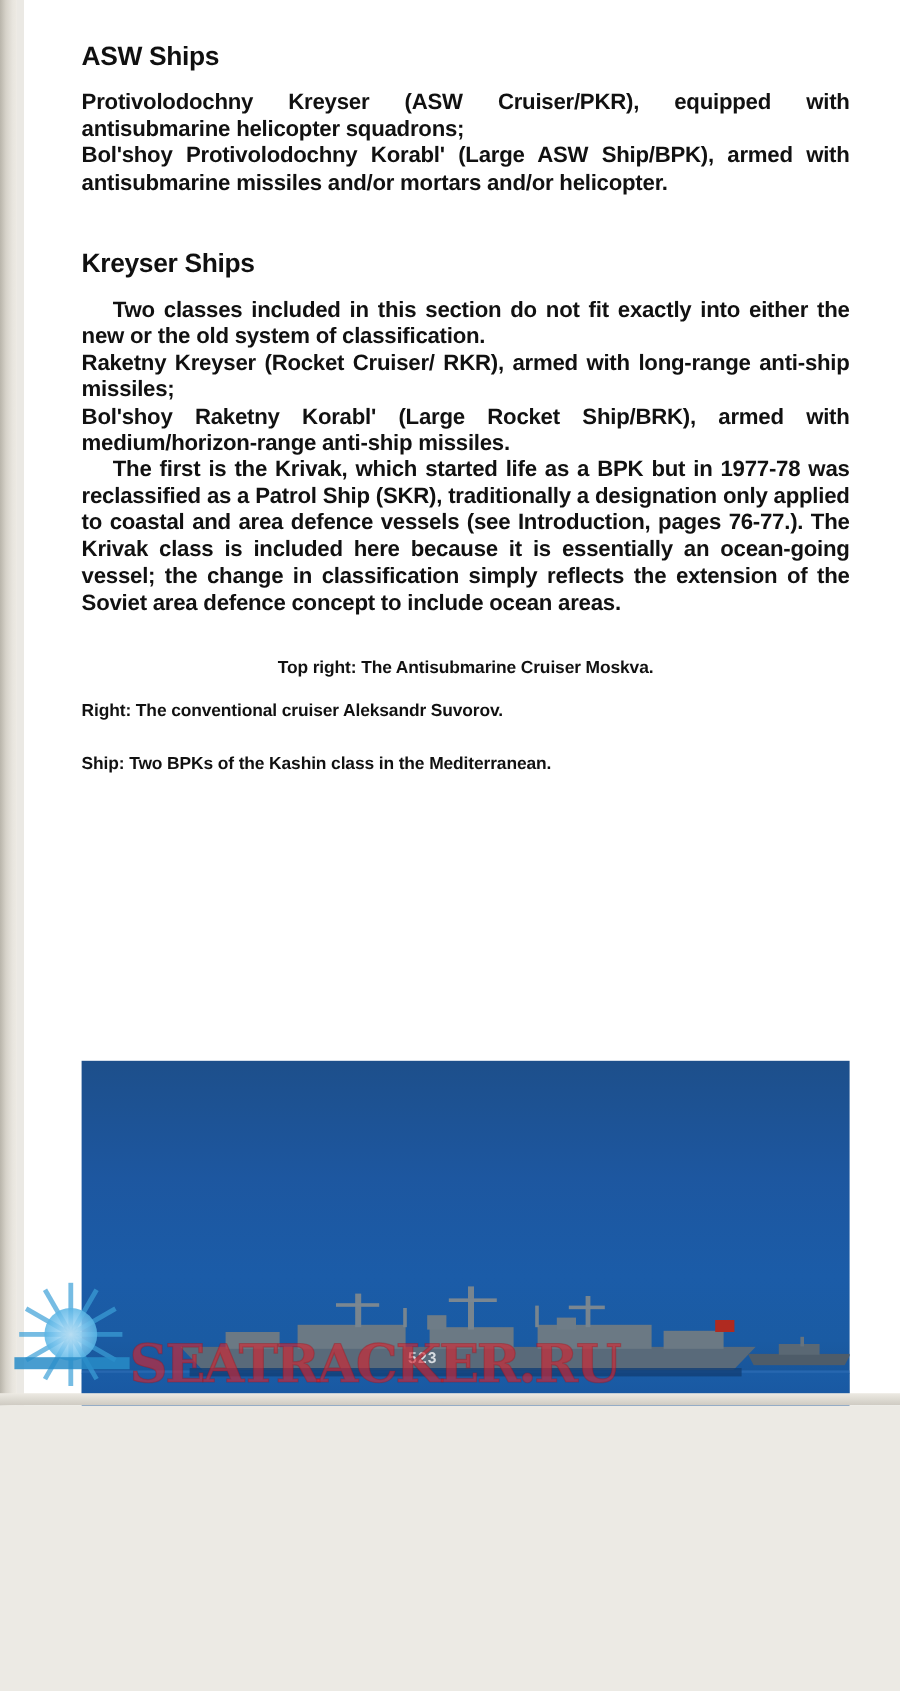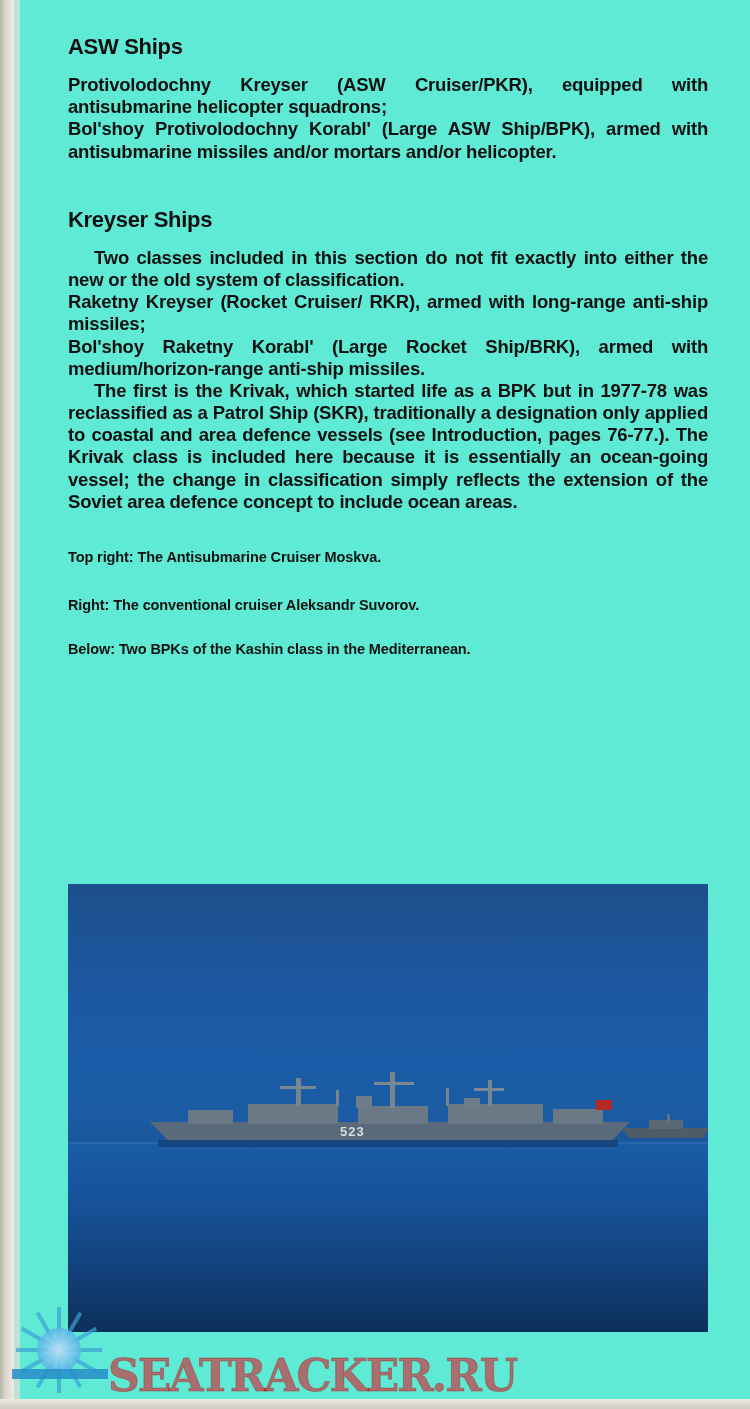--- a/index.html
+++ b/index.html
@@ -11,22 +11,22 @@
     height: 1409px;
     background: #eceae4;
     font-family: "Liberation Sans", sans-serif;
     overflow: hidden;
     position: relative;
   }
   .page {
     position: absolute;
     left: 0; top: 0;
     width: 750px;
-    height: 1409px;
-    background: #5eead4;
+    height: 1171px;
+    background: #ffffff;
     overflow: hidden;
   }
   
   .scan-edge-left {
     position: absolute;
     left: 0; top: 0;
     width: 14px; height: 1409px;
     background: linear-gradient(to right, #b9b5ab 0%, #d6d2c9 35%, #e8e5de 75%, #edeae3 100%);
   }
   .scan-edge-left2 {
@@ -73,22 +73,22 @@
   }
   .ital {
   }
   .caption {
     font-size: 14.5px;
     font-weight: bold;
     color: #111;
     margin: 0;
     letter-spacing: -0.1px;
   }
-  .cap-gap-1 { margin-top: 36px; }
-  .cap-gap-2 { margin-top: 32px; }
+  .cap-gap-1 { margin-top: 36px; text-align: center; }
+  .cap-gap-2 { margin-top: 20px; }
   .cap-gap-3 { margin-top: 28px; }
 
   .photo {
     position: absolute;
     left: 68px;
     top: 884px;
     width: 640px;
     height: 448px;
     background: linear-gradient(to bottom, #1d4f8b 0%, #1d57a0 22%, #1b5ca8 40%, #1a5ba3 52%, #164d8c 68%, #113f73 85%, #0d3561 100%);
     overflow: hidden;
@@ -281,21 +281,21 @@
 
     <p class="body"><span class="ital">Raketny Kreyser</span> (Rocket Cruiser/ RKR), armed with long-range anti-ship missiles;<br><span class="ital">Bol'shoy Raketny Korabl'</span> (Large Rocket Ship/BRK), armed with medium/horizon-range anti-ship missiles.</p>
 
     <p class="body indent">The first is the Krivak, which started life as a BPK but in 1977-78 was reclassified as a Patrol Ship (SKR), traditionally a designation only applied to coastal and area defence vessels (see Introduction, pages 76-77.). The Krivak class is included here because it is essentially an ocean-going vessel; the change in classification simply reflects the extension of the Soviet area defence concept to include ocean areas.</p>
 
 
     <p class="caption cap-gap-1"><span>Top right:</span> <span>The Antisubmarine Cruiser</span> <span class="ital">Moskva.</span></p>
 
     <p class="caption cap-gap-2"><span>Right:</span> <span>The conventional cruiser</span> <span class="ital">Aleksandr Suvorov.</span></p>
 
-    <p class="caption cap-gap-3"><span>Below:</span> <span>Two BPKs of the Kashin class in the Mediterranean.</span></p>
+    <p class="caption cap-gap-3"><span>Ship:</span> <span>Two BPKs of the Kashin class in the Mediterranean.</span></p>
 
   </div>
 
   <div class="photo">
     <div class="horizon"></div>
     <div class="sea"></div>
 
     <div class="ship">
       <div class="hull"></div>
       <div class="hull-shadow"></div>

